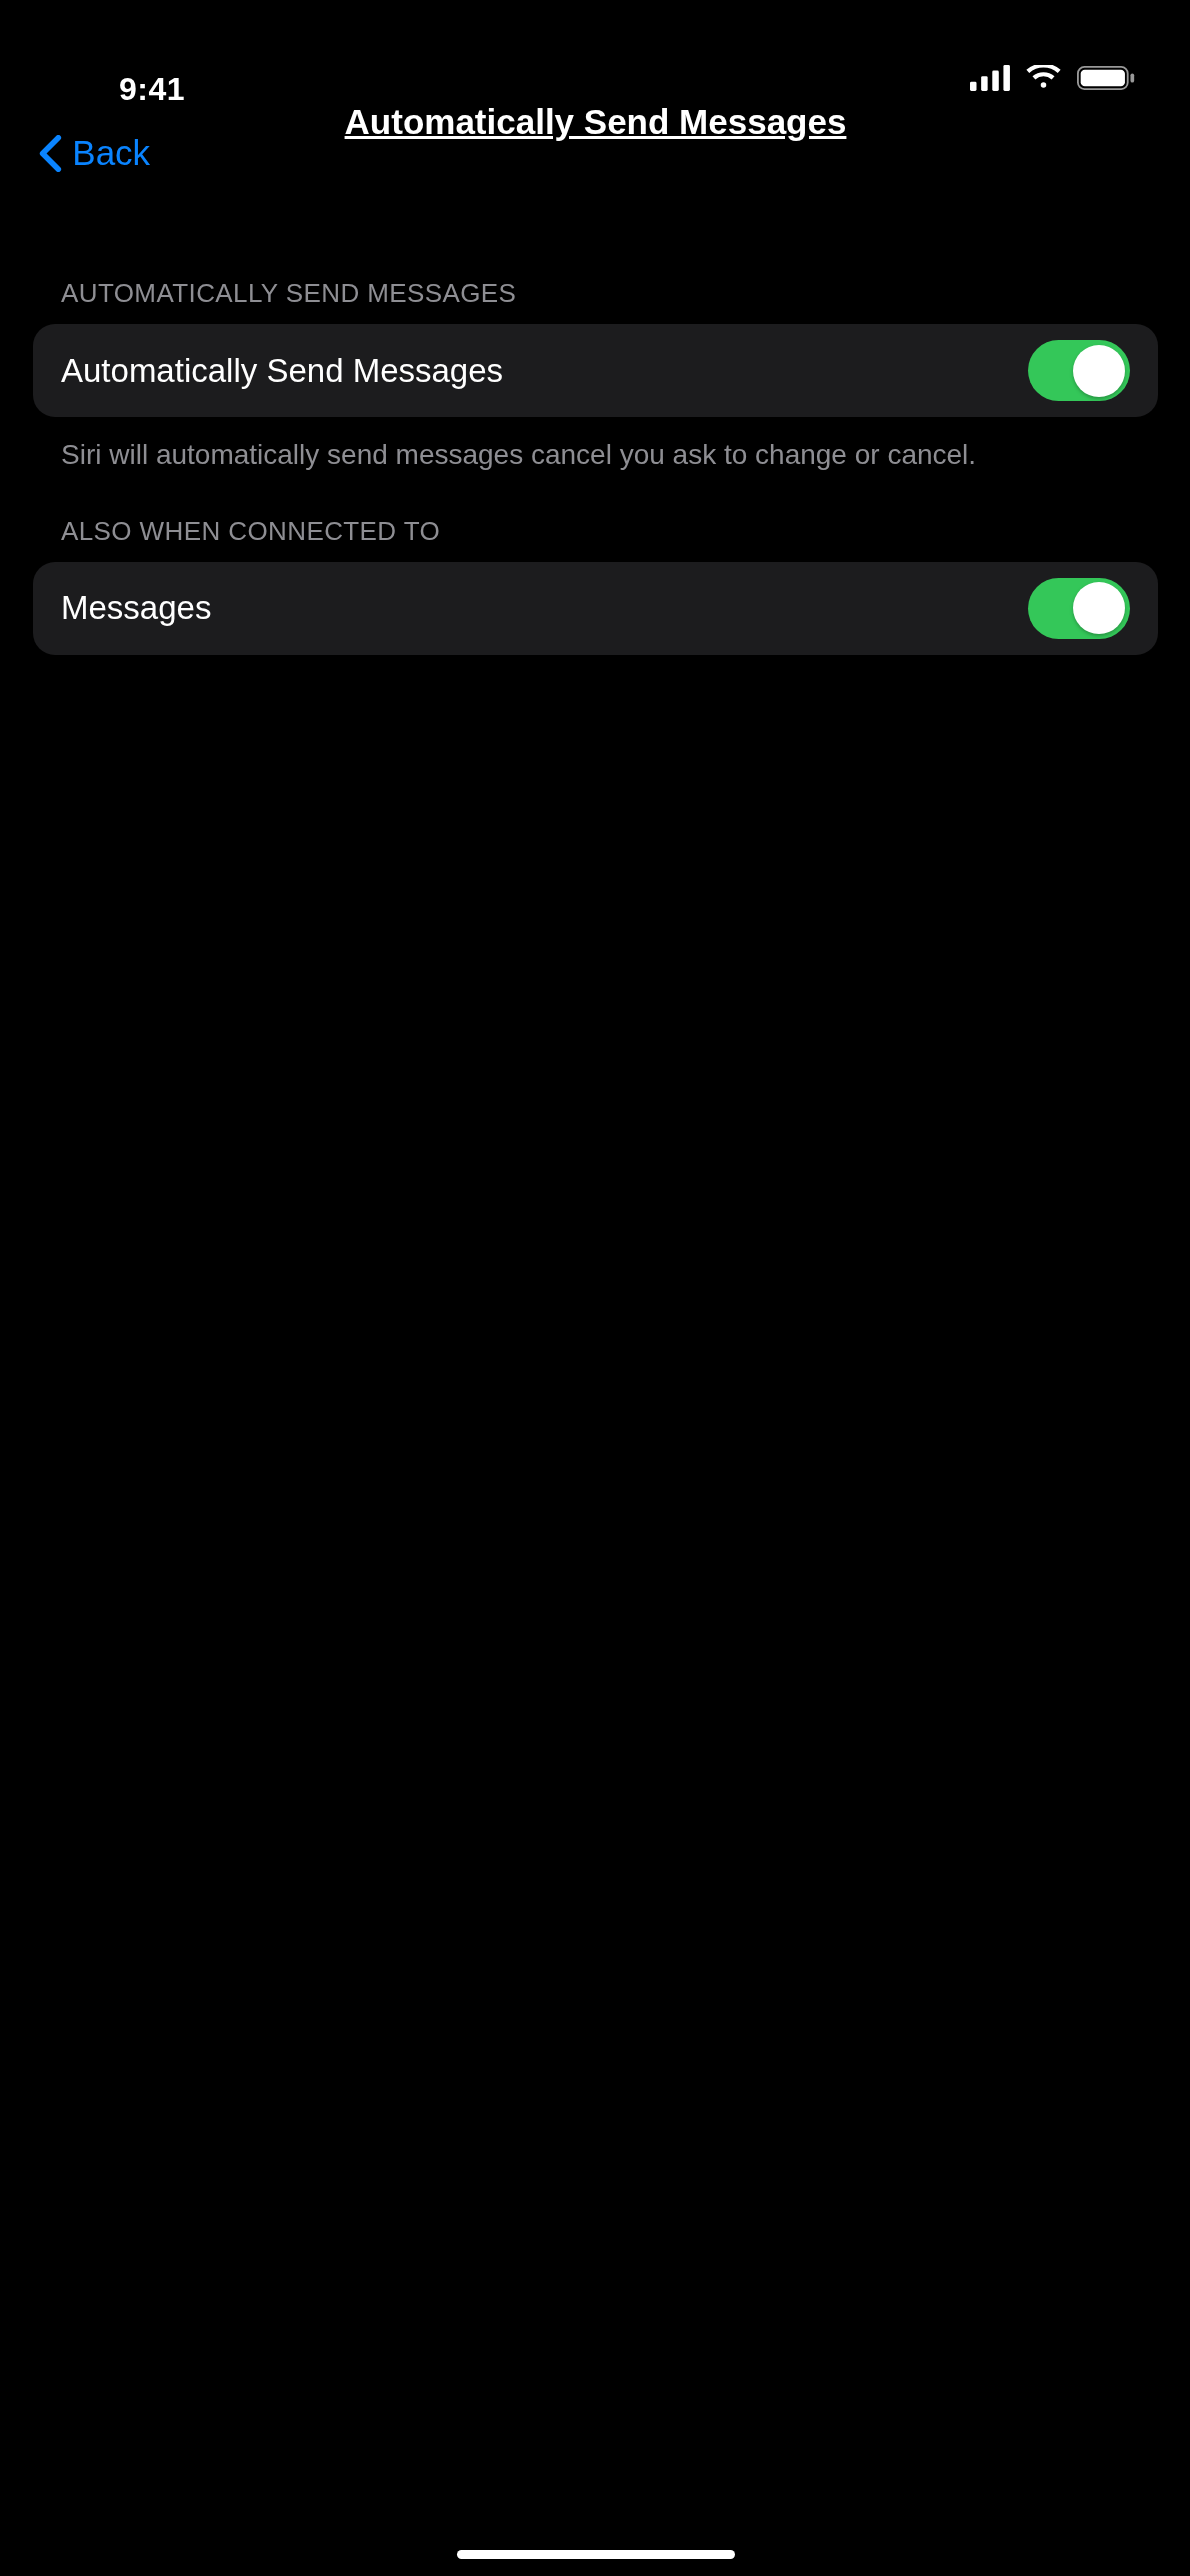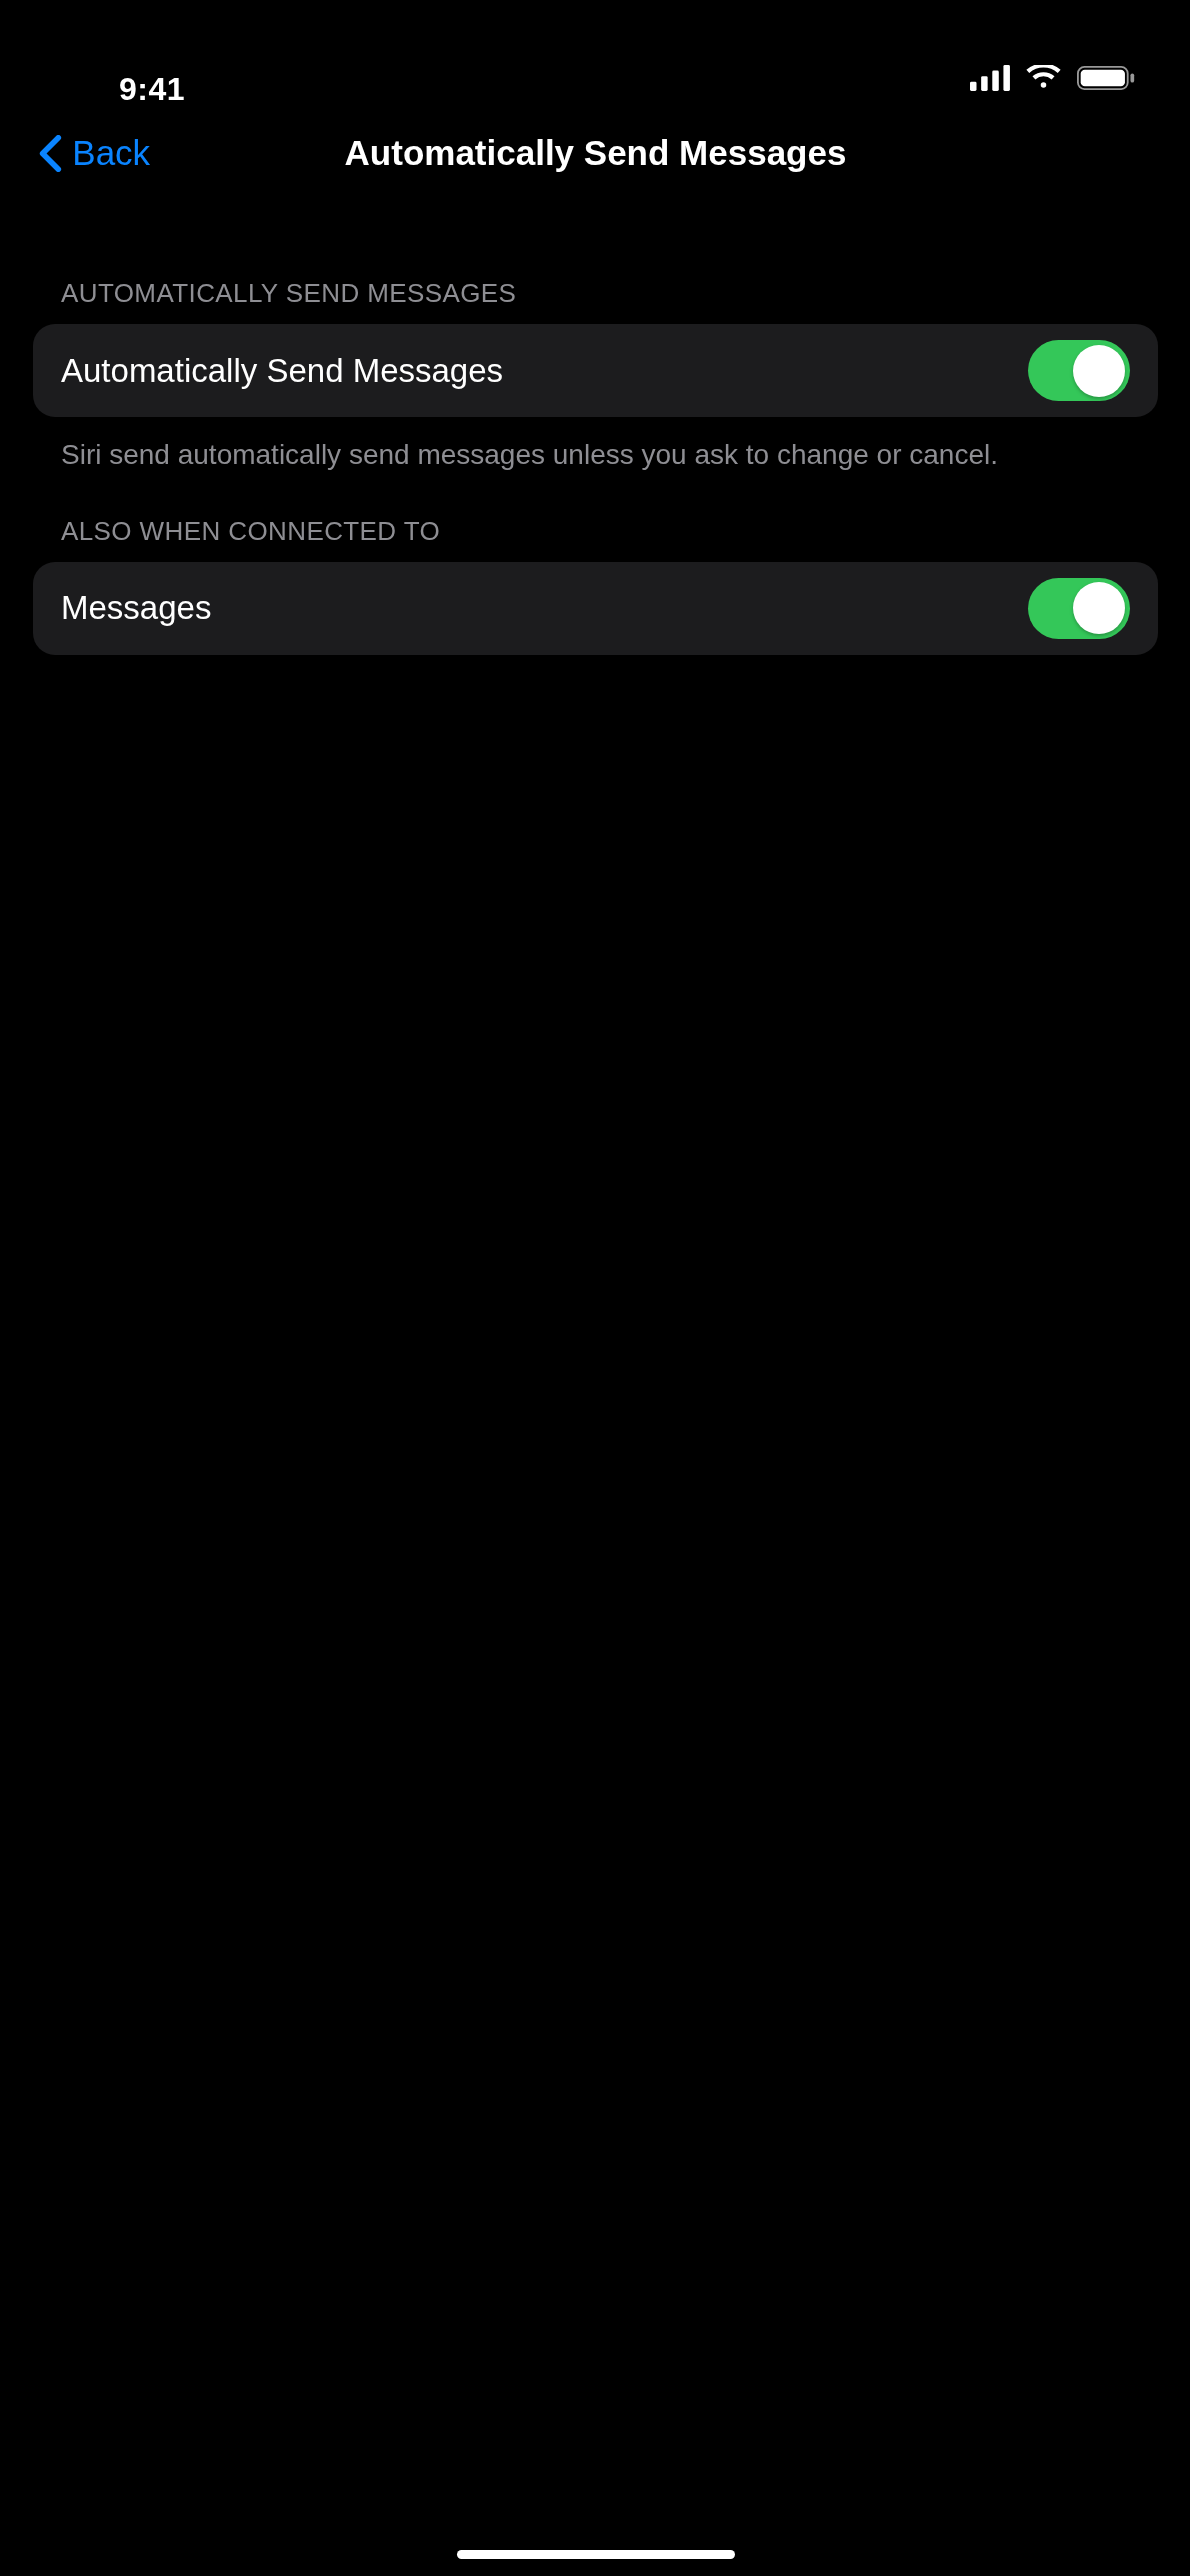--- a/index.html
+++ b/index.html
@@ -16,21 +16,21 @@
     *{box-sizing:border-box;-webkit-font-smoothing:antialiased;}
     html,body{margin:0;padding:0;width:1191px;height:2576px;background:var(--bg);color:var(--text);font-family:-apple-system,"SF Pro Text","Helvetica Neue",Arial,sans-serif;}
     .screen{position:relative;width:1191px;height:2576px;overflow:hidden;}
     
     .status-bar{position:relative;height:102px;display:flex;align-items:center;justify-content:space-between;padding:0 37px;}
     .status-time{font-size:32px;font-weight:600;letter-spacing:0.5px;margin-left:82px;margin-top:76px;}
     .status-right{display:flex;align-items:center;gap:15px;margin-right:18.5px;margin-top:54px;}
     .status-right svg{display:block;}
 
     
-    .nav-bar{position:relative;height:102px;display:flex;align-items:center;}
+    .nav-bar{position:relative;height:102px;display:flex;align-items:flex-start;text-decoration:underline;}
     .nav-back{position:absolute;left:18.5px;top:0;height:100%;display:flex;align-items:center;gap:9.3px;color:var(--link);font-size:35px;padding:0 18.5px;cursor:pointer;}
     .nav-back .chev{display:inline-flex;}
     .nav-title{flex:1;text-align:center;font-size:35px;font-weight:600;}
 
     
     .content{padding:0 33px;padding-top:74px;}
     .group{margin-top:41px;}
     .group:first-child{margin-top:0;}
     .group-header{color:var(--header-text);font-size:26px;letter-spacing:0.4px;text-transform:uppercase;padding:0 28px 15px;}
     .group-footer{color:var(--footer-text);font-size:28px;line-height:37px;padding:18.5px 28px 0;}
@@ -98,21 +98,21 @@
     <div class="group">
       <div class="group-header">AUTOMATICALLY SEND MESSAGES</div>
       <div class="card">
         <div class="row">
           <div class="row-label">Automatically Send Messages</div>
           <div class="toggle on">
             <div class="knob"></div>
           </div>
         </div>
       </div>
-      <div class="group-footer">Siri send automatically send messages unless you ask to change or cancel.</div>
+      <div class="group-footer">Siri will automatically send messages cancel you ask to change or cancel.</div>
     </div>
 
     <div class="group" style="margin-top:43px;">
       <div class="group-header">ALSO WHEN CONNECTED TO</div>
       <div class="card">
         <div class="row">
           <div class="row-label">Messages</div>
           <div class="toggle on">
             <div class="knob"></div>
           </div>

